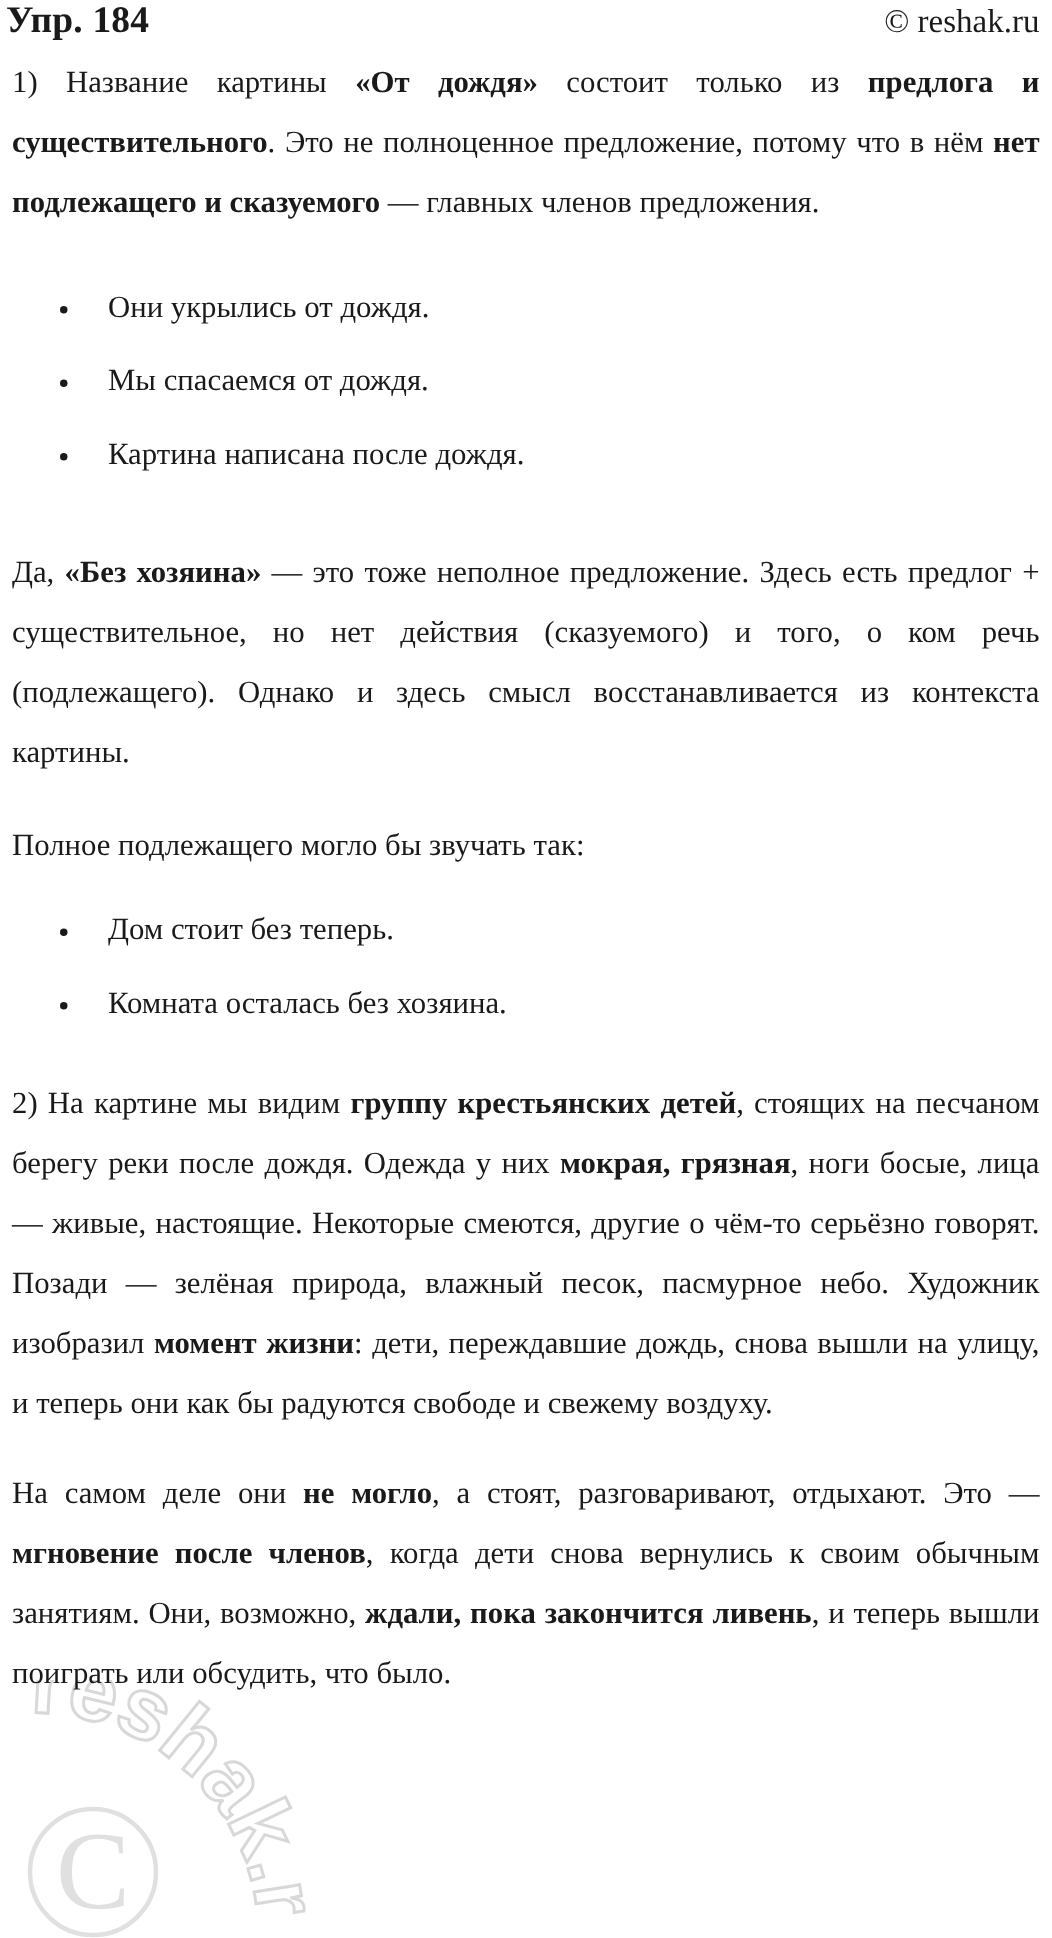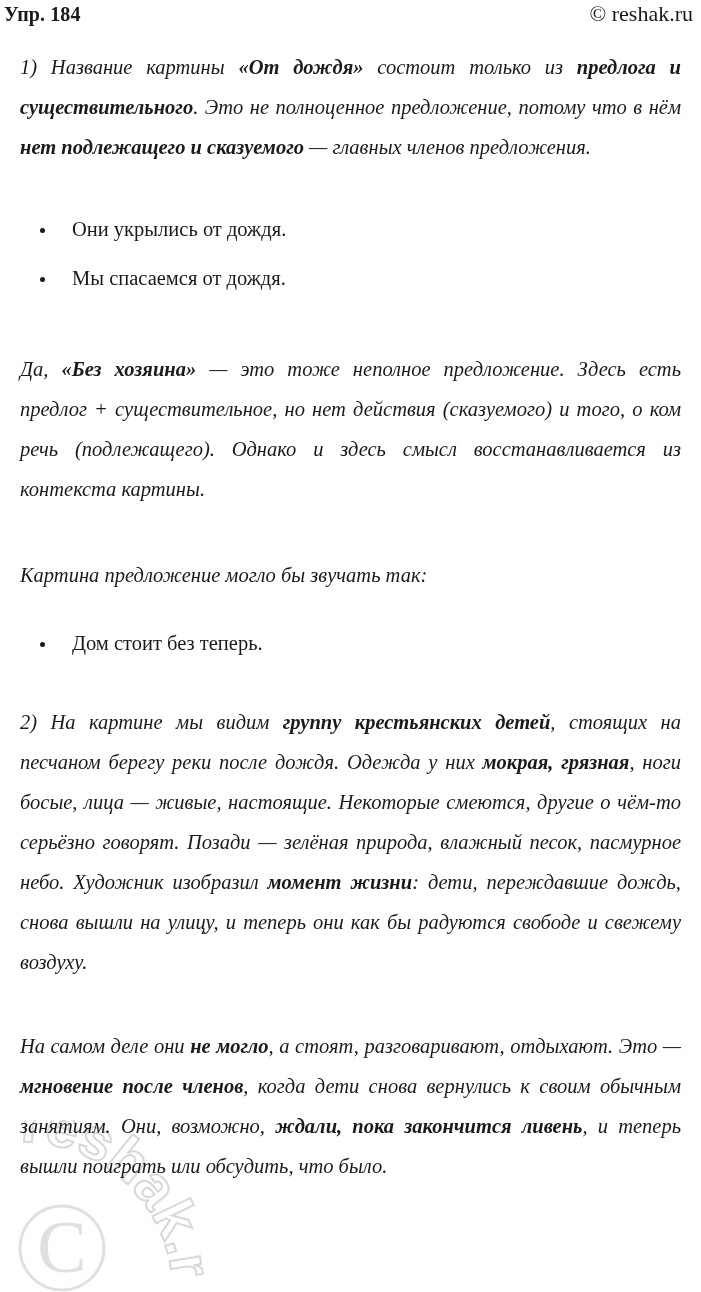--- a/index.html
+++ b/index.html
@@ -27,44 +27,43 @@
 
   
   .header {
     display: flex;
     align-items: flex-start;
     justify-content: space-between;
     height: 30px;
     padding-top: 1px;
   }
   .page-title {
-    font-size: 20px;
+    font-size: 25px;
     font-weight: bold;
     line-height: 26px;
     letter-spacing: 0.1px;
     white-space: nowrap;
     font-family: Liberation Serif, serif;
   }
   .site-credit {
     font-size: 22px;
     line-height: 26px;
     white-space: nowrap;
     padding-right: 4px;
   }
 
   
   .para {
     font-size: 20.5px;
     line-height: 40px;
     text-align: justify;
     text-justify: inter-word;
-    margin: 16px;
+    margin: 4px;
     padding: 0;
     hyphens: none;
-    font-style: italic;
   }
   .para.noj {
     text-align: left;
   }
   .para b { font-weight: bold; }
 
   .block-gap-1 { height: 14px; }
   .block-gap-2 { height: 12px; }
 
   
@@ -130,37 +129,39 @@
   <p class="para">1) Название картины <b>«От дождя»</b> состоит только из <b>предлога и существительного</b>. Это не полноценное предложение, потому что в нём <b>нет подлежащего и сказуемого</b> — главных членов предложения.</p>
 
   <div class="block-gap-1"></div>
 
 
   <div class="block-gap-2"></div>
 
   <ul class="bullets">
     <li>Они укрылись от дождя.</li>
     <li>Мы спасаемся от дождя.</li>
+    <li>Картина написана после дождя.</li>
   </ul>
 
   <div class="block-gap-2"></div>
 
 
   <div class="block-gap-1"></div>
 
   <p class="para">Да, <b>«Без хозяина»</b> — это тоже неполное предложение. Здесь есть предлог + существительное, но нет действия (сказуемого) и того, о ком речь (подлежащего). Однако и здесь смысл восстанавливается из контекста картины.</p>
 
   <div class="block-gap-1"></div>
 
-  <p class="para noj">Картина предложение могло бы звучать так:</p>
+  <p class="para noj">Полное подлежащего могло бы звучать так:</p>
 
   <div class="block-gap-2"></div>
 
   <ul class="bullets">
     <li>Дом стоит без теперь.</li>
+    <li>Комната осталась без хозяина.</li>
   </ul>
 
   <div class="block-gap-1"></div>
 
   <p class="para">2) На картине мы видим <b>группу крестьянских детей</b>, стоящих на песчаном берегу реки после дождя. Одежда у них <b>мокрая, грязная</b>, ноги босые, лица — живые, настоящие. Некоторые смеются, другие о чём-то серьёзно говорят. Позади — зелёная природа, влажный песок, пасмурное небо. Художник изобразил <b>момент жизни</b>: дети, переждавшие дождь, снова вышли на улицу, и теперь они как бы радуются свободе и свежему воздуху.</p>
 
   <div class="block-gap-2"></div>
 
   <p class="para">На самом деле они <b>не могло</b>, а стоят, разговаривают, отдыхают. Это — <b>мгновение после членов</b>, когда дети снова вернулись к своим обычным занятиям. Они, возможно, <b>ждали, пока закончится ливень</b>, и теперь вышли поиграть или обсудить, что было.</p>
 

